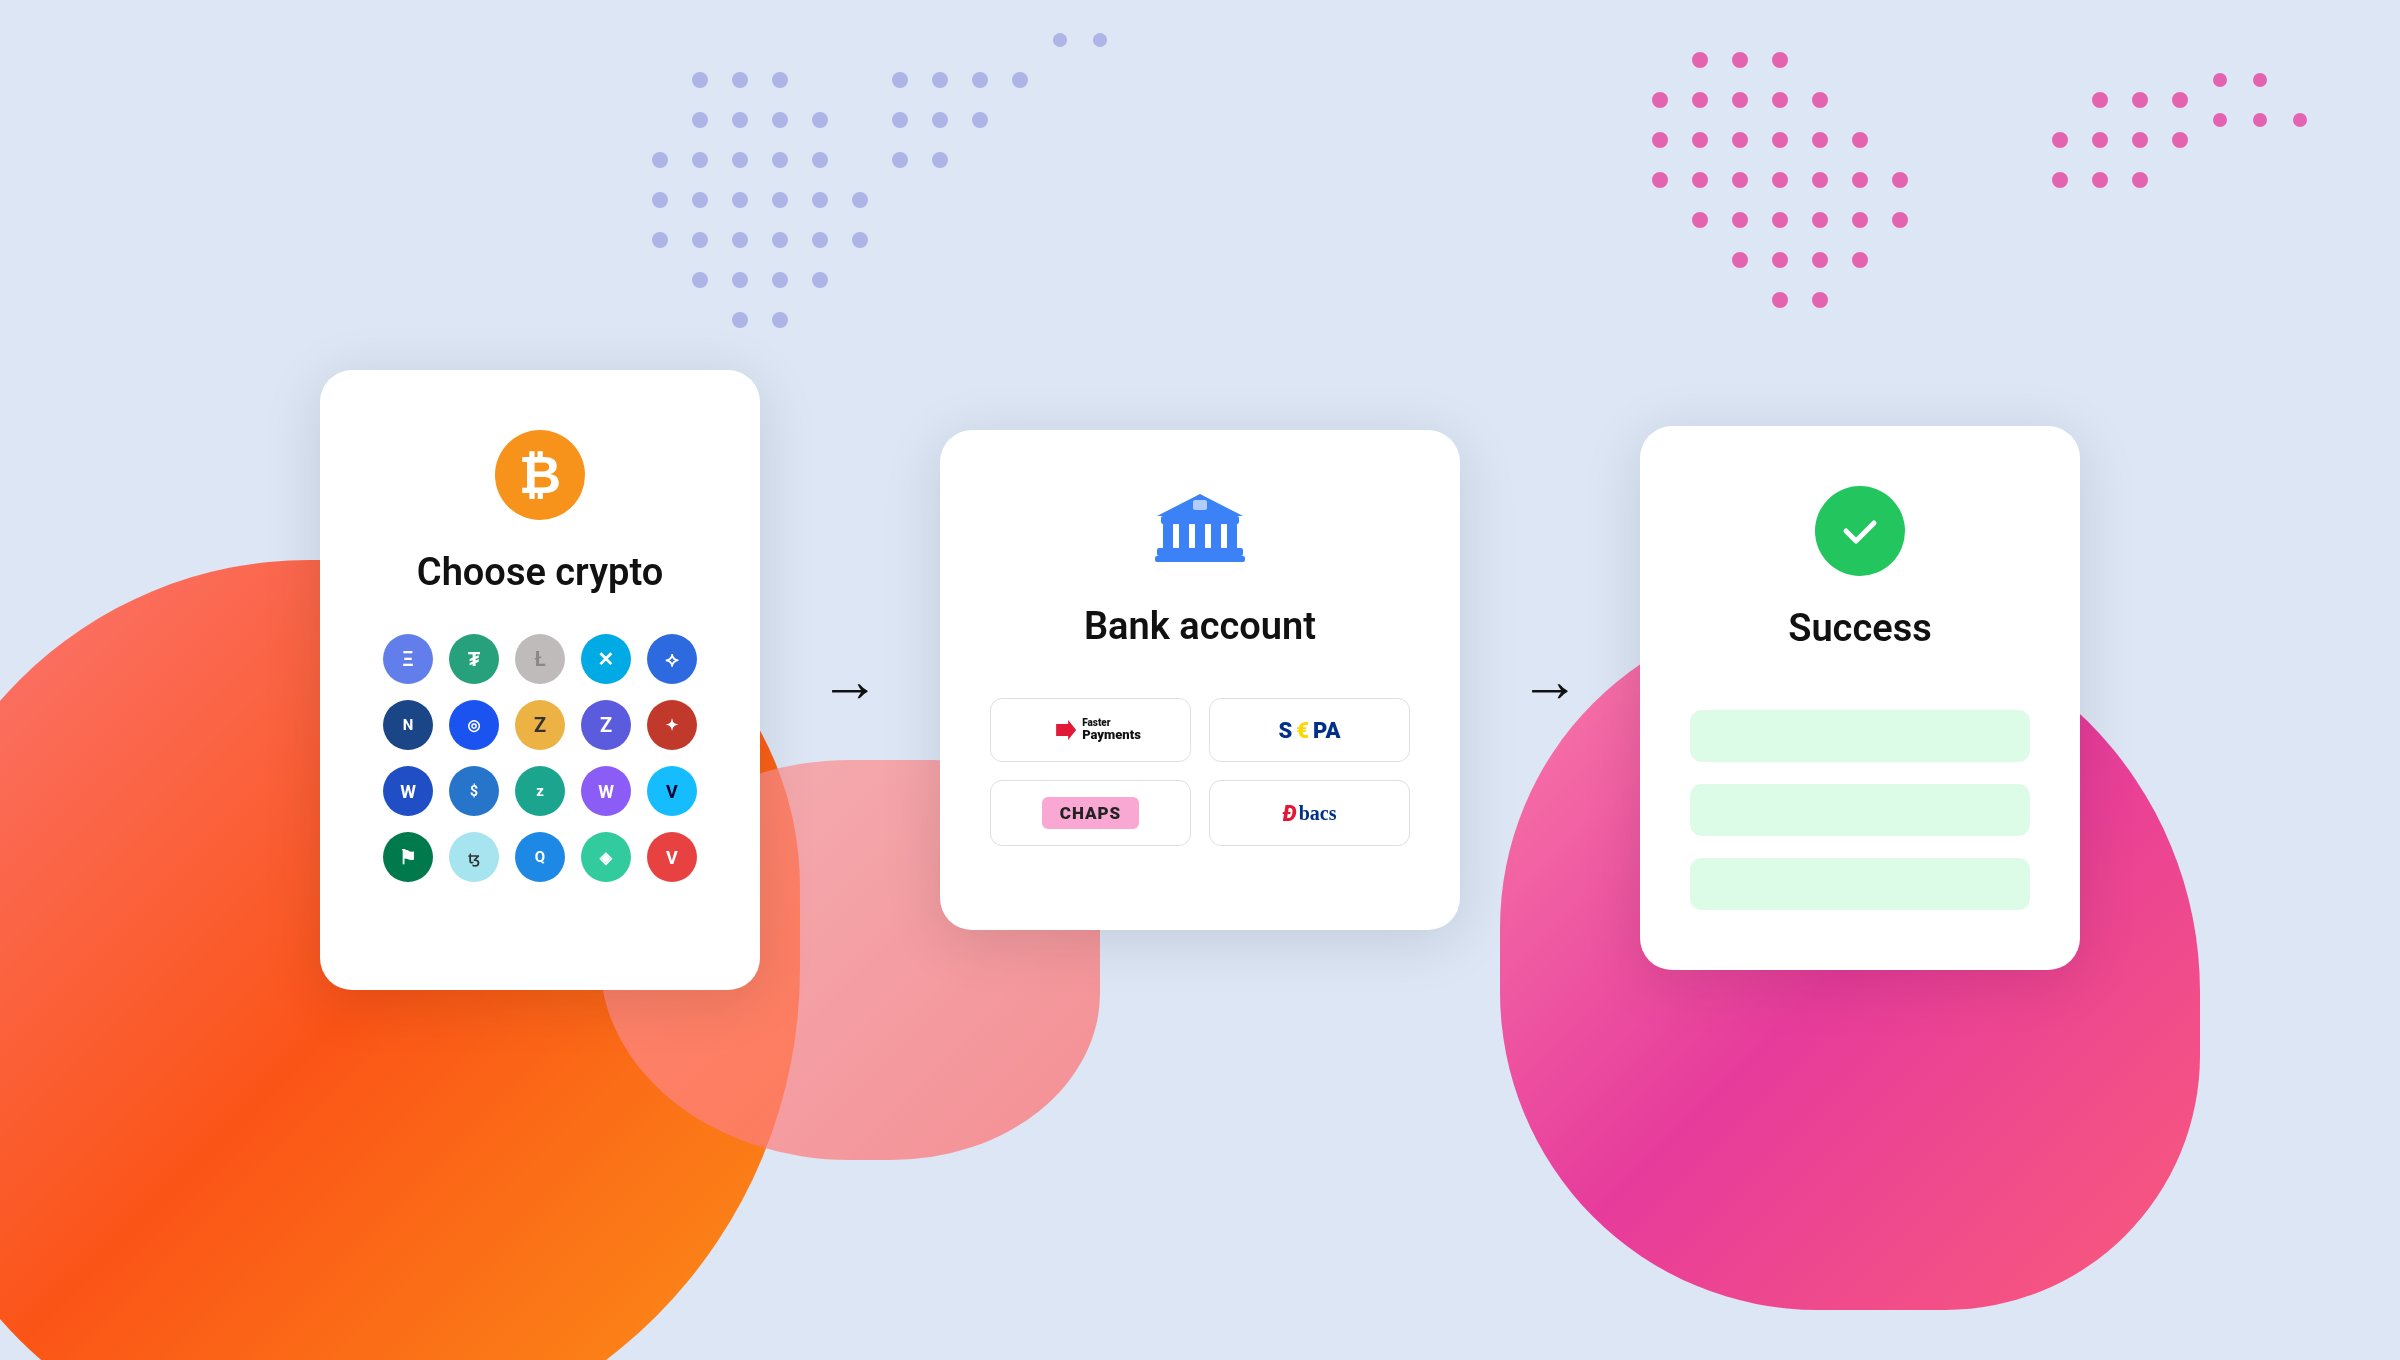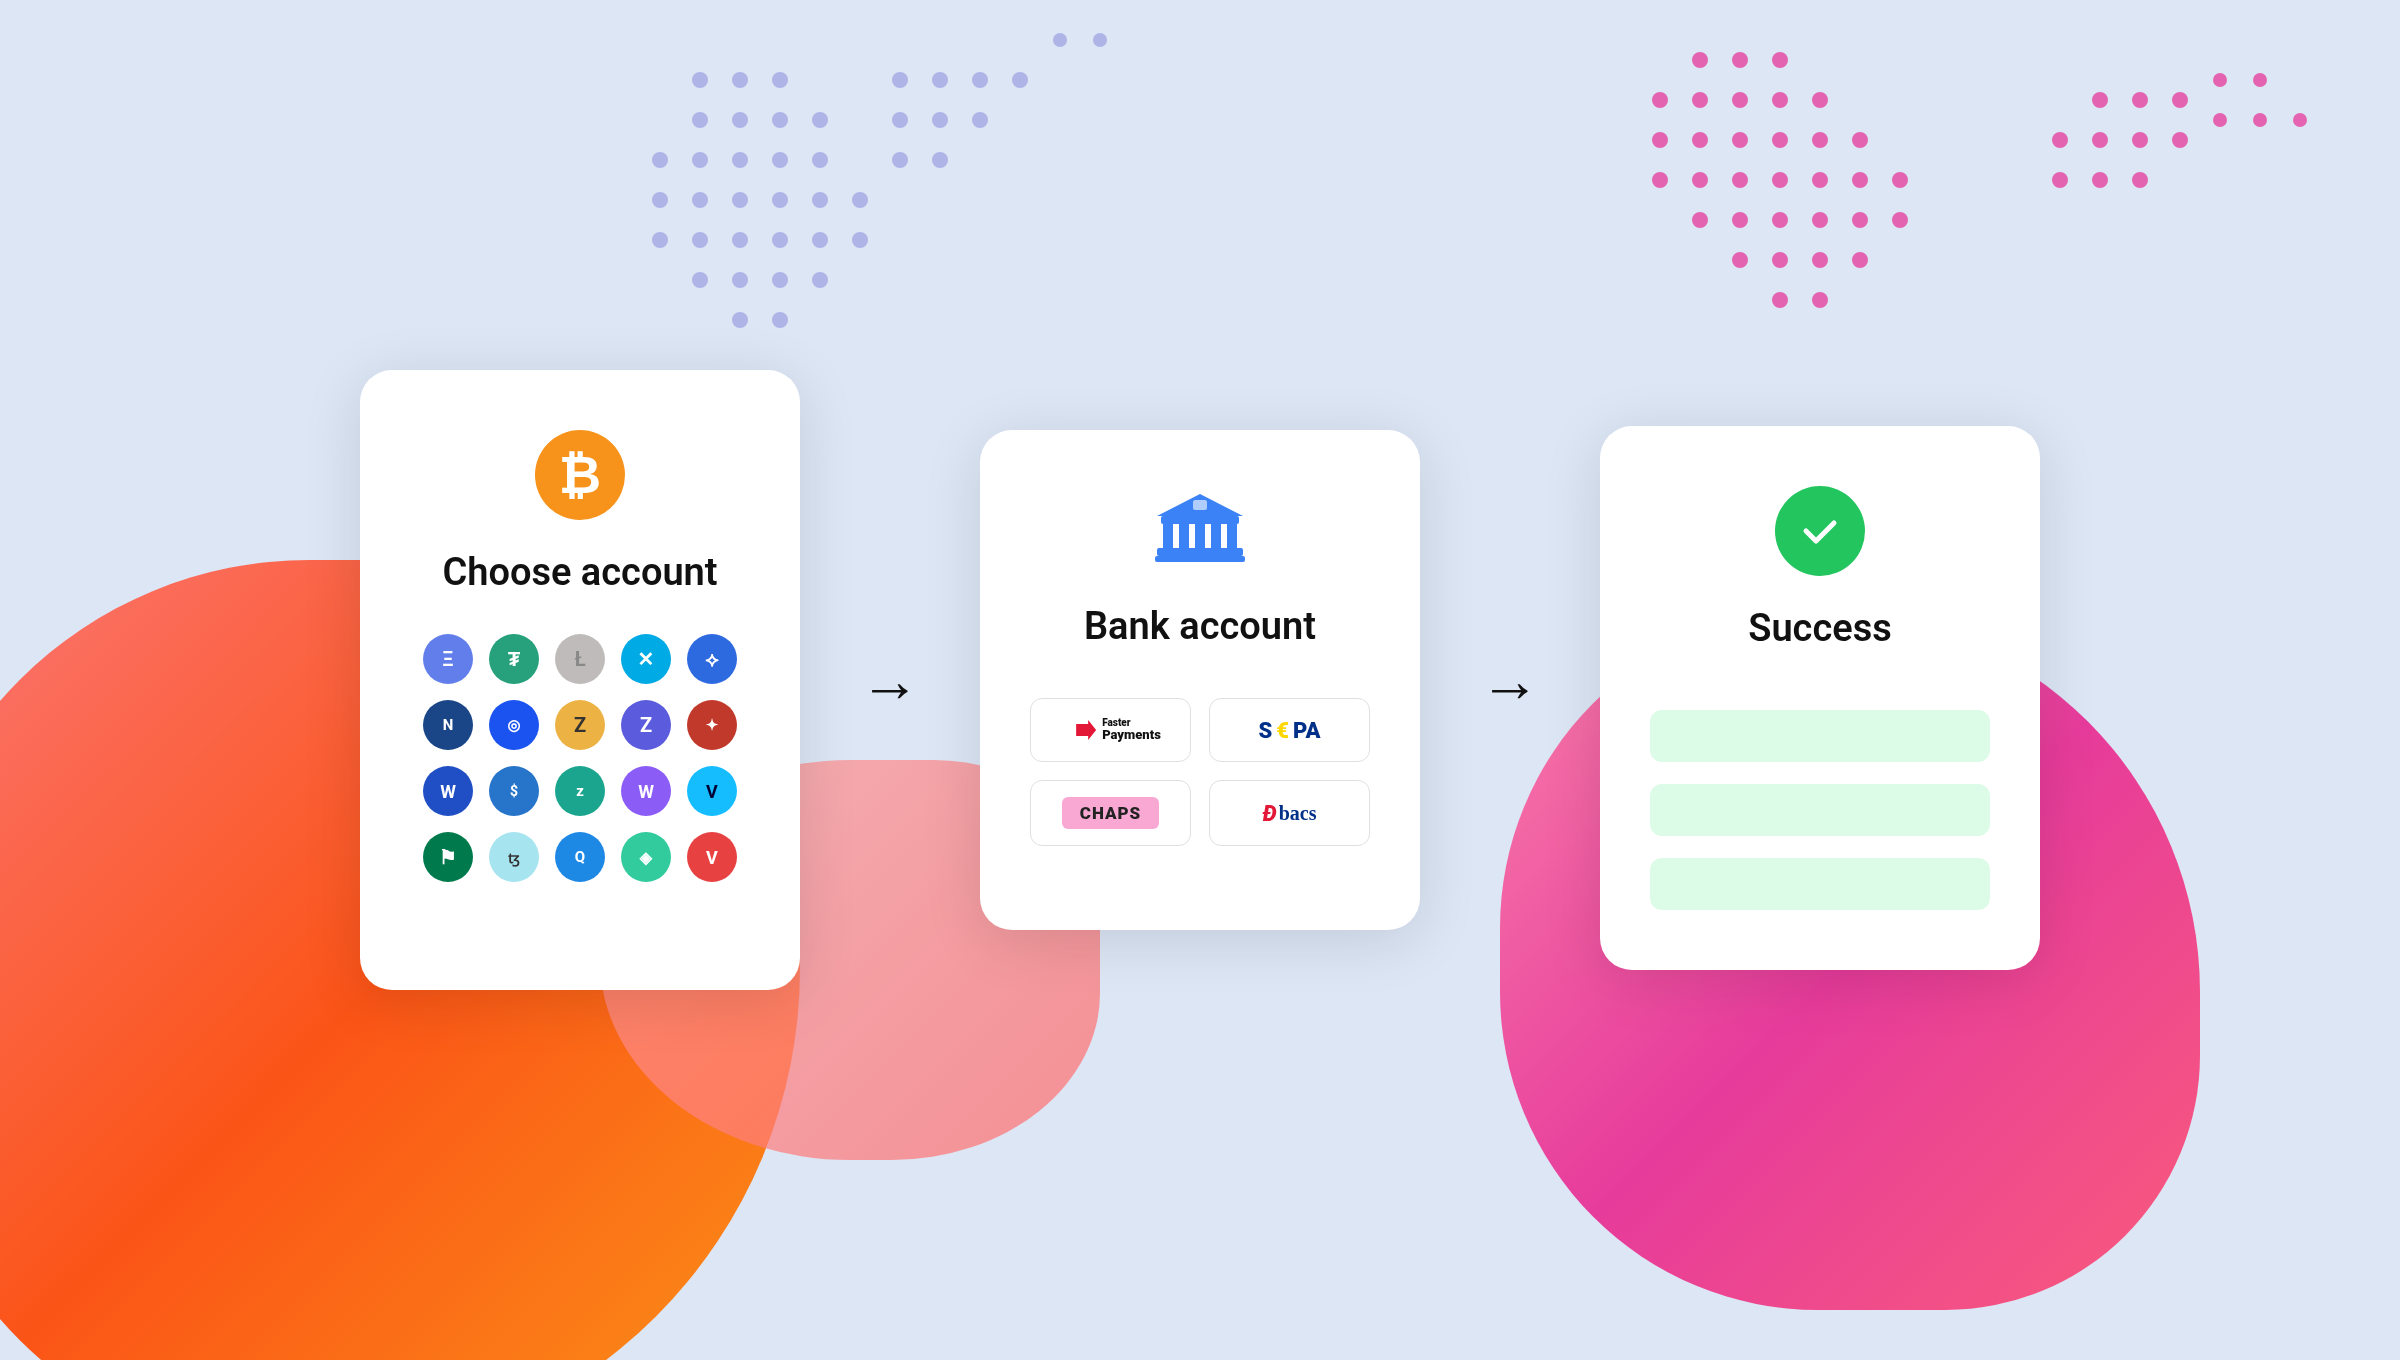--- a/index.html
+++ b/index.html
@@ -94,21 +94,21 @@
       position: relative;
       z-index: 10;
     }
 
     .card-choose-crypto {
       width: 440px;
       min-height: 620px;
     }
 
     .card-bank-account {
-      width: 440px;
+      width: 520px;
       min-height: 500px;
     }
 
     .card-success {
       width: 440px;
       min-height: 540px;
       margin-top: 35px;
     }
 
     .card-icon {
@@ -322,21 +322,21 @@
 </svg>
 
 <div class="main-container">
 
   <div class="card card-choose-crypto">
     <div class="card-icon">
       <div class="bitcoin-icon">
         ₿
       </div>
     </div>
-    <div class="card-title">Choose account</div>
+    <div class="card-title">Choose crypto</div>
 
     <div class="crypto-grid">
 
       <div class="crypto-icon" style="background:#627eea;">Ξ</div>
       <div class="crypto-icon" style="background:#26a17b;">₮</div>
       <div class="crypto-icon" style="background:#bfbbbb; color:#888;">Ł</div>
       <div class="crypto-icon" style="background:#00aae4;">✕</div>
       <div class="crypto-icon" style="background:#2d6ae0;">⟡</div>
 
       <div class="crypto-icon" style="background:#1a4587; font-size:15px;">N</div>

